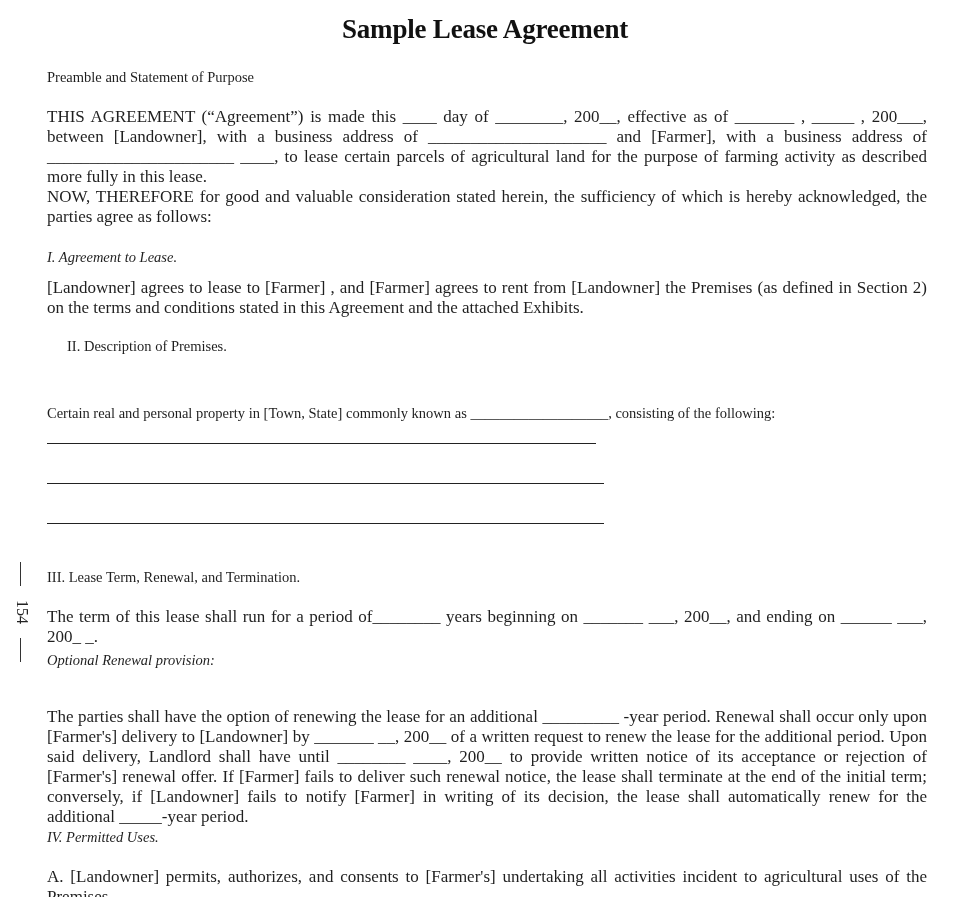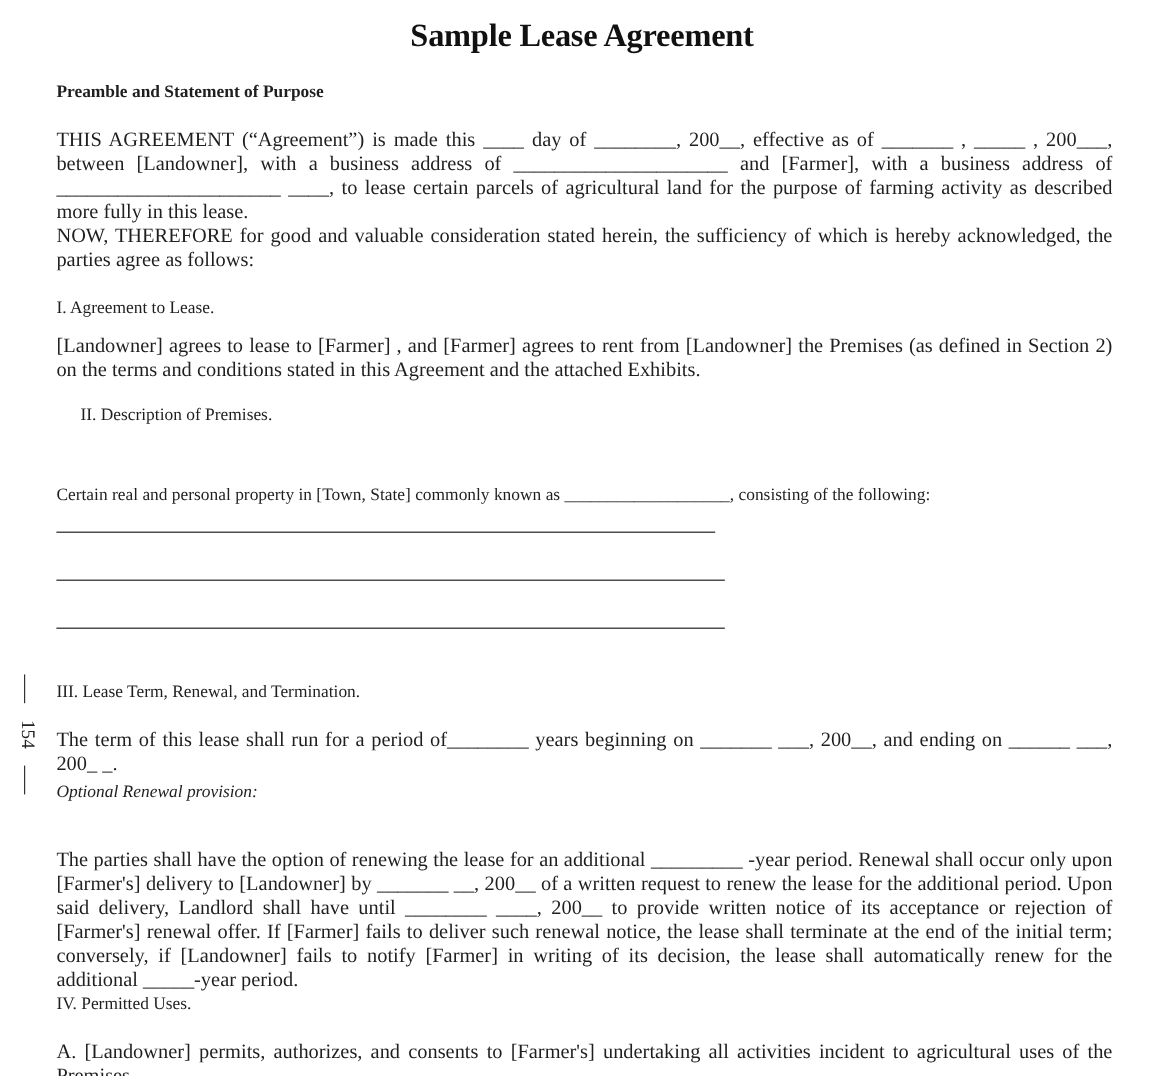--- a/index.html
+++ b/index.html
@@ -74,27 +74,27 @@
     font-family: "Liberation Serif", serif;
   }
 </style>
 </head>
 <body>
 
 <div>
 
   <div class="title">Sample Lease Agreement</div>
 
-  <div class="line" style="top:67px;font-weight:bold;">Preamble and Statement of Purpose</div>
+  <div class="line" style="top:67px;">Preamble and Statement of Purpose</div>
 
   <div class="para" style="top:107px;">THIS AGREEMENT (“Agreement”) is made this ____ day of ________, 200__, effective as of _______ , _____ , 200___, between [Landowner], with a business address of _____________________ and [Farmer], with a business address of ______________________ ____, to lease certain parcels of agricultural land for the purpose of farming activity as described more fully in this lease.</div>
 
   <div class="para" style="top:187px;">NOW, THEREFORE for good and valuable consideration stated herein, the sufficiency of which is hereby acknowledged, the parties agree as follows:</div>
 
-  <div class="line" style="top:247px;">I. Agreement to Lease.</div>
+  <div class="line" style="top:247px;font-style:italic;">I. Agreement to Lease.</div>
   <div class="para" style="top:278px;">[Landowner] agrees to lease to [Farmer] , and  [Farmer] agrees to rent from  [Landowner] the Premises (as defined in Section 2) on the terms and conditions stated in this Agreement and the attached Exhibits.</div>
 
   <div class="line" style="top:336px;margin-left:20px;">II. Description of Premises.</div>
   <div class="line" style="top:403px;">Certain real and personal property in [Town, State] commonly known as ___________________,  consisting of the following:</div>
 
   <div class="rule" style="top:443px; width:549px;"></div>
   <div class="rule" style="top:483px; width:557px;"></div>
   <div class="rule" style="top:523px; width:557px;"></div>
 
   <div class="page-marker">
@@ -102,16 +102,16 @@
     <div class="num">154</div>
     <div class="tick" style="top:76px; height:24px;"></div>
   </div>
 
   <div class="line" style="top:567px;">III. Lease Term, Renewal, and Termination.</div>
   <div class="para" style="top:607px;">The term of this lease shall run for a period of________ years beginning on _______  ___, 200__,  and ending on ______  ___, 200_ _.</div>
 
   <div class="line" style="top:650px;font-style:italic;">Optional Renewal provision:</div>
   <div class="para" style="top:707px;">The parties shall have the option of renewing the lease for an additional _________ -year period. Renewal shall occur only upon [Farmer's] delivery to [Landowner] by _______  __,  200__ of a written request to renew the lease for the additional period. Upon said delivery, Landlord shall have until ________ ____, 200__ to provide written notice of its acceptance or rejection of [Farmer's] renewal offer. If [Farmer] fails to deliver such renewal notice, the lease shall terminate at the end of the initial term; conversely, if [Landowner] fails to notify [Farmer] in writing of its decision, the lease shall automatically renew for the additional _____-year period.</div>
 
-  <div class="line" style="top:827px;">IV. Permitted Uses.</div>
+  <div class="line" style="top:827px;font-style:italic;">IV. Permitted Uses.</div>
   <div class="para" style="top:867px;">A. [Landowner] permits, authorizes, and consents to [Farmer's] undertaking all activities incident to agricultural uses of the Premises,</div>
 
 </div>
 
 </body></html>

